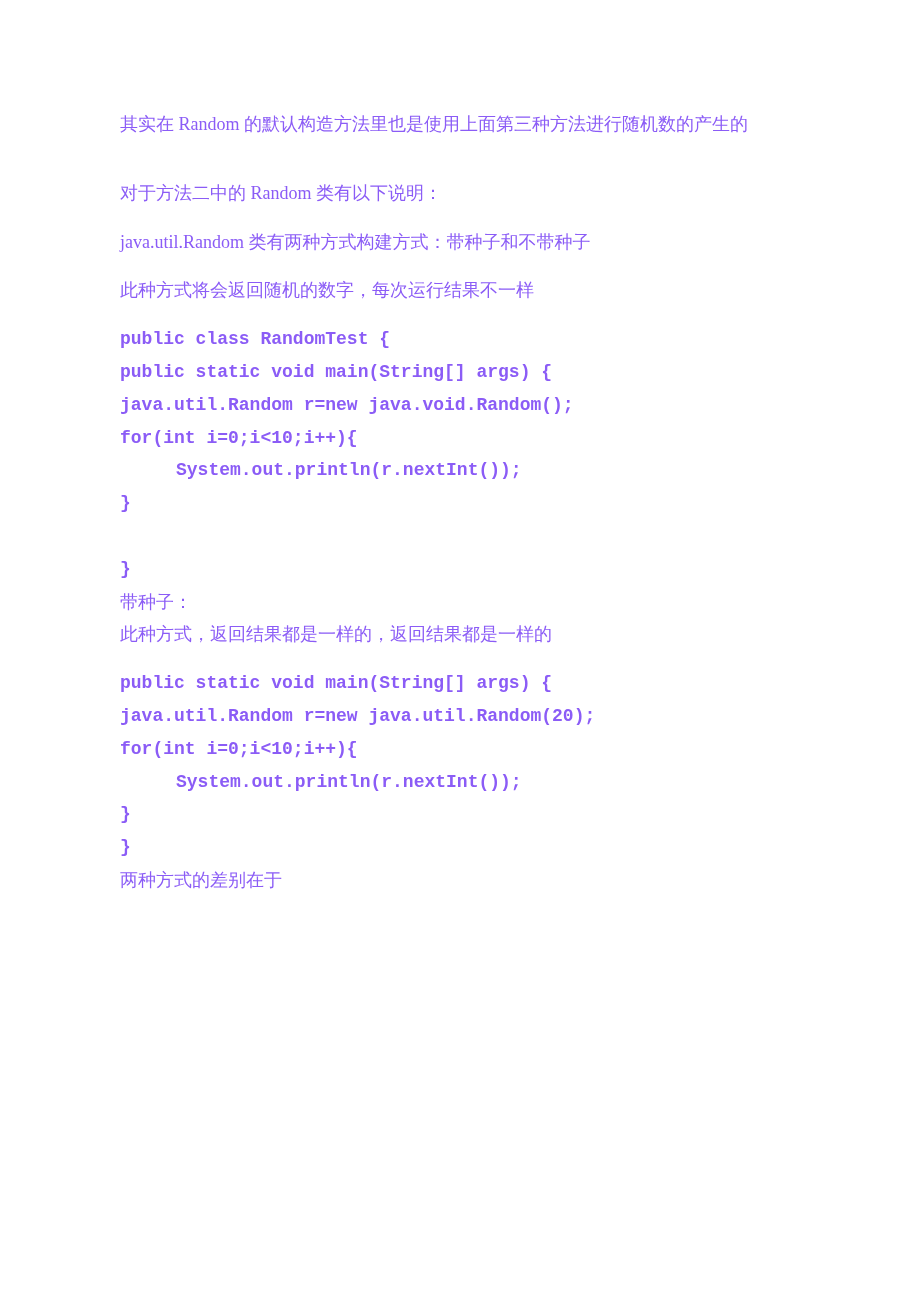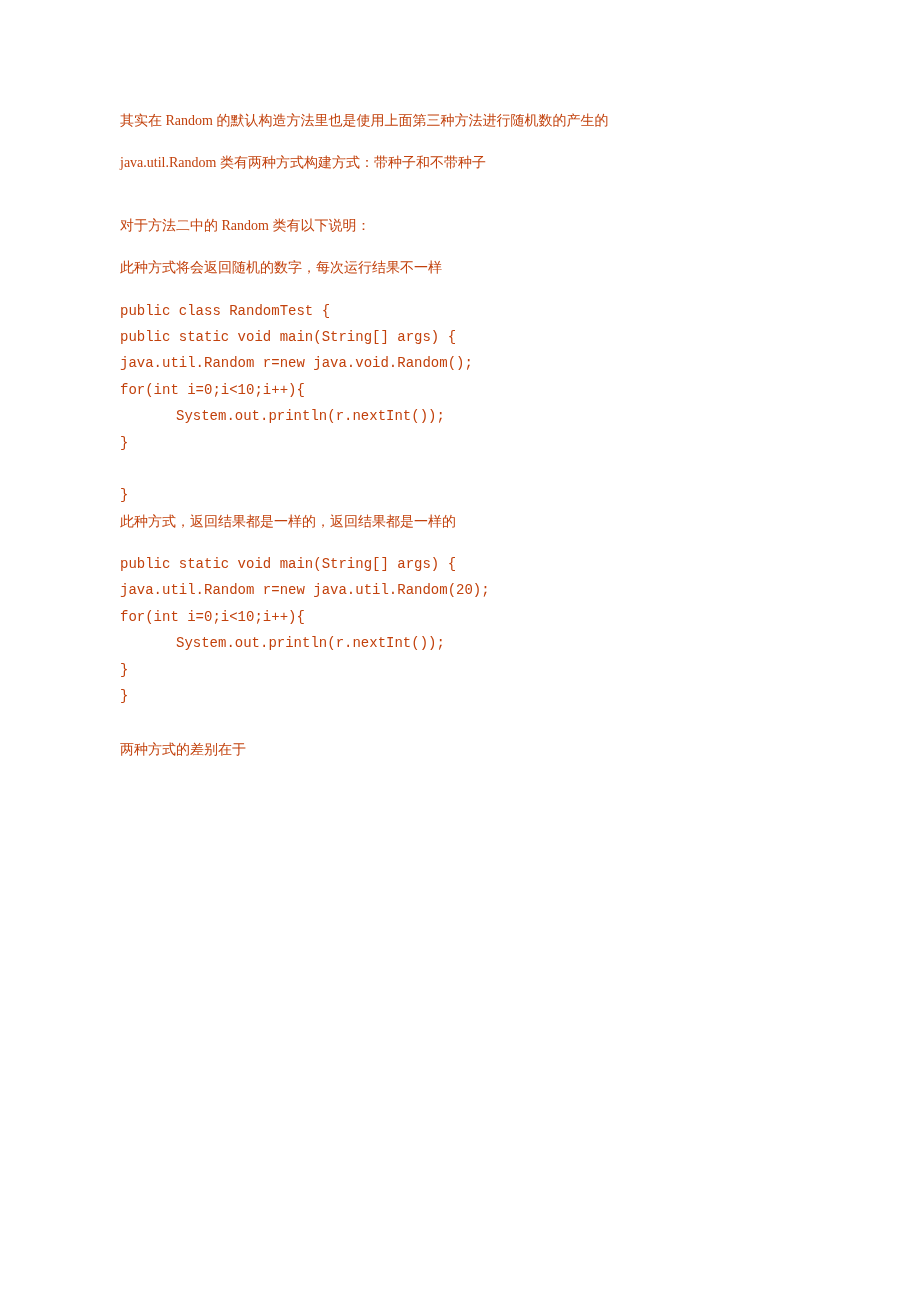--- a/index.html
+++ b/index.html
@@ -4,69 +4,71 @@
 <style>
   body {
     margin: 0;
     padding: 0;
     background: #ffffff;
     font-family: "SimSun", "宋体", serif;
     width: 920px;
   }
   .page {
     padding: 110px 120px 60px 120px;
-    font-size: 14px;
+    font-size: 18px;
     line-height: 1.6;
-    color: #c2410c;
+    color: #8b5cf6;
   }
   .para {
     margin-bottom: 20px;
   }
   .para-tight {
     margin-bottom: 4px;
   }
   .section-gap {
     margin-top: 40px;
   }
   .code-line {
     font-family: "SimSun", "Courier New", monospace;
     white-space: pre;
     margin-bottom: 4px;
+    font-weight: bold;
   }
   .indent {
     padding-left: 56px;
   }
 </style>
 </head>
 <body>
 
 <div class="page">
 
   <div class="para">其实在 Random 的默认构造方法里也是使用上面第三种方法进行随机数的产生的</div>
 
+  <div class="para section-gap">对于方法二中的 Random 类有以下说明：</div>
+
   <div class="para">java.util.Random 类有两种方式构建方式：带种子和不带种子</div>
-
-  <div class="para section-gap">对于方法二中的 Random 类有以下说明：</div>
 
   <div class="para">此种方式将会返回随机的数字，每次运行结果不一样</div>
 
   <div class="code-line">public class RandomTest {</div>
   <div class="code-line">public static void main(String[] args) {</div>
   <div class="code-line">java.util.Random r=new java.void.Random();</div>
   <div class="code-line">for(int i=0;i&lt;10;i++){</div>
   <div class="code-line indent">System.out.println(r.nextInt());</div>
   <div class="code-line">}</div>
   <div class="para-tight">&nbsp;</div>
   <div class="code-line">}</div>
 
+  <div class="para-tight">带种子：</div>
   <div class="para">此种方式，返回结果都是一样的，返回结果都是一样的</div>
 
   <div class="code-line">public static void main(String[] args) {</div>
   <div class="code-line">java.util.Random r=new java.util.Random(20);</div>
   <div class="code-line">for(int i=0;i&lt;10;i++){</div>
   <div class="code-line indent">System.out.println(r.nextInt());</div>
   <div class="code-line">}</div>
   <div class="code-line">}</div>
 
-  <div class="para" style="margin-top:32px">两种方式的差别在于</div>
+  <div class="para" style="margin-top:4px">两种方式的差别在于</div>
 
 
 </div>
 
 </body></html>

